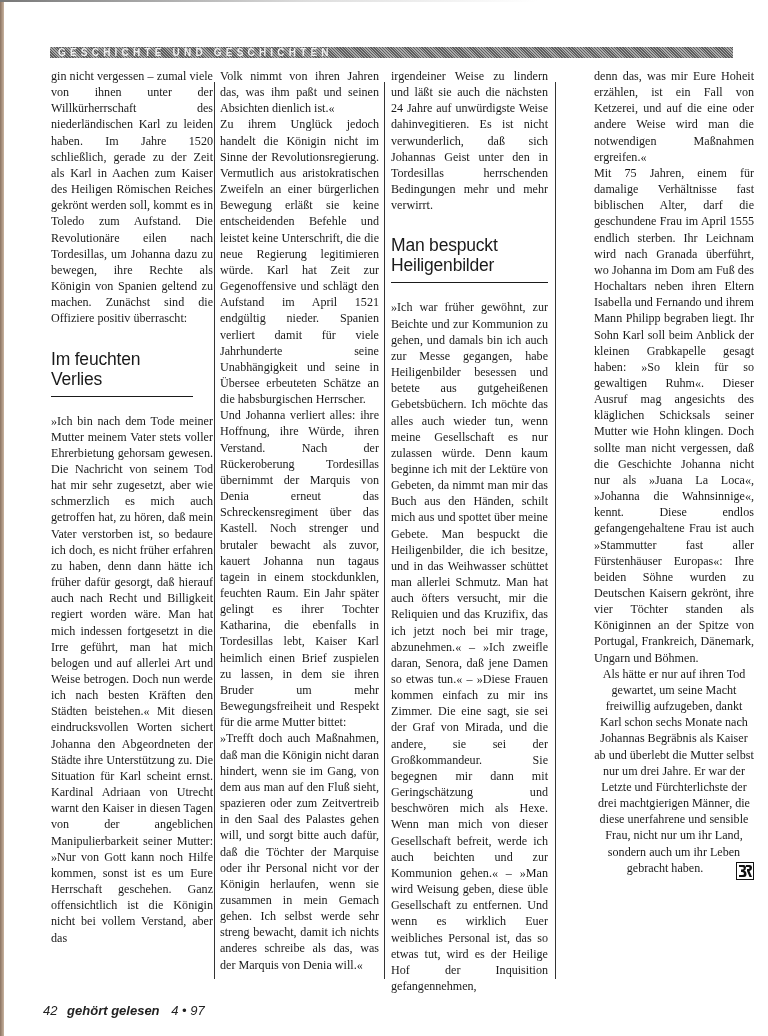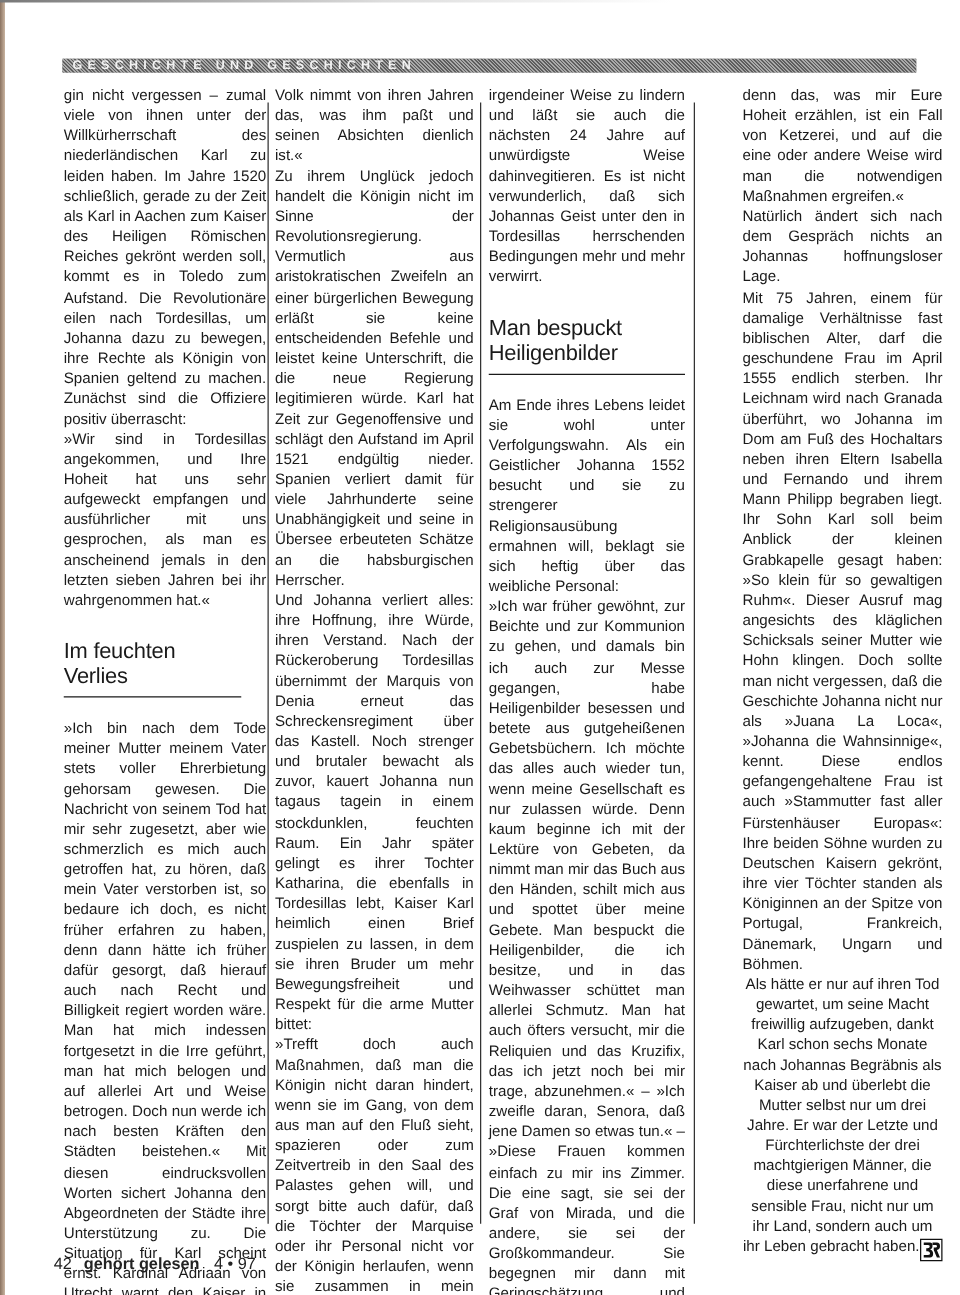--- a/index.html
+++ b/index.html
@@ -26,21 +26,21 @@
   .header-band span {
     color: #f2f2f2; font-size: 10px; letter-spacing: 4.2px; font-weight: bold;
     line-height: 11px; padding-left: 8px;
   }
   .column {
     position: absolute; top: 68px;
     font-size: 12.1px; line-height: 16.15px;
     text-align: justify;
     hyphens: none;
   }
-  .column p { margin: 0; }
+  .column p { margin: 0; font-family: Liberation Serif, serif; }
   .col1 { left: 51px; width: 162px; }
   .col2 { left: 220px; width: 159px; }
   .col3 { left: 391px; width: 157px; }
   .col4 { left: 582px; width: 160px; margin-left: 12px; }
   .sep {
     position: absolute; width: 1px; background: #333;
   }
   .sep1 { left: 214px; top: 82px; height: 897px; }
   .sep2 { left: 384px; top: 82px; height: 897px; }
   .sep3 { left: 555px; top: 82px; height: 897px; }
@@ -51,63 +51,60 @@
     margin-bottom: 16px;
   }
   .endmark {
     display: inline-block; vertical-align: middle; float: right;
     width: 16px; height: 16px; border: 1.5px solid #111; margin-top: 2px;
     background: #fff; position: relative;
   }
   .endmark svg { position: absolute; left: 0; top: 0; }
   .footer {
     position: absolute; left: 43px; top: 1003px;
-    font-size: 13px; color: #222;
+    font-size: 13px; font-style: italic; color: #222;
   }
   .footer .pub { font-weight: bold; margin: 0 8px 0 6px; }
 </style>
 </head>
 <body>
 
 <div class="scan-edge-left"></div>
 <div class="scan-edge-top"></div>
 
 <div class="header-band">
   <span>GESCHICHTE UND GESCHICHTEN</span>
 </div>
 
 <div class="sep sep1"></div>
 <div class="sep sep2"></div>
 <div class="sep sep3"></div>
 
 <div class="column col1">
   <p>gin nicht vergessen – zumal viele von ihnen unter der Willkürherrschaft des niederländischen Karl zu leiden haben. Im Jahre 1520 schließlich, gerade zu der Zeit als Karl in Aachen zum Kaiser des Heiligen Römischen Reiches gekrönt werden soll, kommt es in Toledo zum Aufstand. Die Revolutionäre eilen nach Tordesillas, um Johanna dazu zu bewegen, ihre Rechte als Königin von Spanien geltend zu machen. Zunächst sind die Offiziere positiv überrascht:</p>
-  <p>»Wir sind in Tordesillas angekommen, und Ihre Hoheit hat uns sehr aufgeweckt empfangen und ausführlicher mit uns gesprochen, als man es anscheinend jemals in den letzten sieben Jahren bei ihr wahrgenommen hat.«</p>
   <h2 class="subhead" style="margin-top:22px;width:118px;padding-right:24px;">Im feuchten Verlies</h2>
   <p>»Ich bin nach dem Tode meiner Mutter meinem Vater stets voller Ehrerbietung gehorsam gewesen. Die Nachricht von seinem Tod hat mir sehr zugesetzt, aber wie schmerzlich es mich auch getroffen hat, zu hören, daß mein Vater verstorben ist, so bedaure ich doch, es nicht früher erfahren zu haben, denn dann hätte ich früher dafür gesorgt, daß hierauf auch nach Recht und Billigkeit regiert worden wäre. Man hat mich indessen fortgesetzt in die Irre geführt, man hat mich belogen und auf allerlei Art und Weise betrogen. Doch nun werde ich nach besten Kräften den Städten beistehen.« Mit diesen eindrucksvollen Worten sichert Johanna den Abgeordneten der Städte ihre Unterstützung zu. Die Situation für Karl scheint ernst. Kardinal Adriaan von Utrecht warnt den Kaiser in diesen Tagen von der angeblichen Manipulierbarkeit seiner Mutter: »Nur von Gott kann noch Hilfe kommen, sonst ist es um Eure Herrschaft geschehen. Ganz offensichtlich ist die Königin nicht bei vollem Verstand, aber das</p>
 </div>
 
 <div class="column col2">
   <p>Volk nimmt von ihren Jahren das, was ihm paßt und seinen Absichten dienlich ist.«</p>
   <p>Zu ihrem Unglück jedoch handelt die Königin nicht im Sinne der Revolutionsregierung. Vermutlich aus aristokratischen Zweifeln an einer bürgerlichen Bewegung erläßt sie keine entscheidenden Befehle und leistet keine Unterschrift, die die neue Regierung legitimieren würde. Karl hat Zeit zur Gegenoffensive und schlägt den Aufstand im April 1521 endgültig nieder. Spanien verliert damit für viele Jahrhunderte seine Unabhängigkeit und seine in Übersee erbeuteten Schätze an die habsburgischen Herrscher.</p>
   <p>Und Johanna verliert alles: ihre Hoffnung, ihre Würde, ihren Verstand. Nach der Rückeroberung Tordesillas übernimmt der Marquis von Denia erneut das Schreckensregiment über das Kastell. Noch strenger und brutaler bewacht als zuvor, kauert Johanna nun tagaus tagein in einem stockdunklen, feuchten Raum. Ein Jahr später gelingt es ihrer Tochter Katharina, die ebenfalls in Tordesillas lebt, Kaiser Karl heimlich einen Brief zuspielen zu lassen, in dem sie ihren Bruder um mehr Bewegungsfreiheit und Respekt für die arme Mutter bittet:</p>
   <p>»Trefft doch auch Maßnahmen, daß man die Königin nicht daran hindert, wenn sie im Gang, von dem aus man auf den Fluß sieht, spazieren oder zum Zeitvertreib in den Saal des Palastes gehen will, und sorgt bitte auch dafür, daß die Töchter der Marquise oder ihr Personal nicht vor der Königin herlaufen, wenn sie zusammen in mein Gemach gehen. Ich selbst werde sehr streng bewacht, damit ich nichts anderes schreibe als das, was der Marquis von Denia will.«</p>
 
 </div>
 
 <div class="column col3">
   <p>irgendeiner Weise zu lindern und läßt sie auch die nächsten 24 Jahre auf unwürdigste Weise dahinvegitieren. Es ist nicht verwunderlich, daß sich Johannas Geist unter den in Tordesillas herrschenden Bedingungen mehr und mehr verwirrt.</p>
   <h2 class="subhead" style="margin-top:22px;padding-right:20px;">Man bespuckt Heiligenbilder</h2>
-  <p>Am Ende ihres Lebens leidet sie wohl unter Verfolgungswahn. Als ein Geistlicher Johanna 1552 besucht und sie zu strengerer Religionsausübung ermahnen will, beklagt sie sich heftig über das weibliche Personal:</p>
   <p>»Ich war früher gewöhnt, zur Beichte und zur Kommunion zu gehen, und damals bin ich auch zur Messe gegangen, habe Heiligenbilder besessen und betete aus gutgeheißenen Gebetsbüchern. Ich möchte das alles auch wieder tun, wenn meine Gesellschaft es nur zulassen würde. Denn kaum beginne ich mit der Lektüre von Gebeten, da nimmt man mir das Buch aus den Händen, schilt mich aus und spottet über meine Gebete. Man bespuckt die Heiligenbilder, die ich besitze, und in das Weihwasser schüttet man allerlei Schmutz. Man hat auch öfters versucht, mir die Reliquien und das Kruzifix, das ich jetzt noch bei mir trage, abzunehmen.« – »Ich zweifle daran, Senora, daß jene Damen so etwas tun.« – »Diese Frauen kommen einfach zu mir ins Zimmer. Die eine sagt, sie sei der Graf von Mirada, und die andere, sie sei der Großkommandeur. Sie begegnen mir dann mit Geringschätzung und beschwören mich als Hexe. Wenn man mich von dieser Gesellschaft befreit, werde ich auch beichten und zur Kommunion gehen.« – »Man wird Weisung geben, diese üble Gesellschaft zu entfernen. Und wenn es wirklich Euer weibliches Personal ist, das so etwas tut, wird es der Heilige Hof der Inquisition gefangennehmen,</p>
 </div>
 
 <div class="column col4">
   <p>denn das, was mir Eure Hoheit erzählen, ist ein Fall von Ketzerei, und auf die eine oder andere Weise wird man die notwendigen Maßnahmen ergreifen.«</p>
-  <p>Natürlich ändert sich nach dem Gespräch nichts an Johannas hoffnungsloser Lage.</p>
   <p>Mit 75 Jahren, einem für damalige Verhältnisse fast biblischen Alter, darf die geschundene Frau im April 1555 endlich sterben. Ihr Leichnam wird nach Granada überführt, wo Johanna im Dom am Fuß des Hochaltars neben ihren Eltern Isabella und Fernando und ihrem Mann Philipp begraben liegt. Ihr Sohn Karl soll beim Anblick der kleinen Grabkapelle gesagt haben: »So klein für so gewaltigen Ruhm«. Dieser Ausruf mag angesichts des kläglichen Schicksals seiner Mutter wie Hohn klingen. Doch sollte man nicht vergessen, daß die Geschichte Johanna nicht nur als »Juana La Loca«, »Johanna die Wahnsinnige«, kennt. Diese endlos gefangengehaltene Frau ist auch »Stammutter fast aller Fürstenhäuser Europas«: Ihre beiden Söhne wurden zu Deutschen Kaisern gekrönt, ihre vier Töchter standen als Königinnen an der Spitze von Portugal, Frankreich, Dänemark, Ungarn und Böhmen.</p>
   <p style="text-align:center;">
     <span>Als hätte er nur auf ihren Tod gewartet, um seine Macht freiwillig aufzugeben, dankt Karl schon sechs Monate nach Johannas Begräbnis als Kaiser ab und überlebt die Mutter selbst nur um drei Jahre. Er war der Letzte und Fürchterlichste der drei machtgierigen Männer, die diese unerfahrene und sensible Frau, nicht nur um ihr Land, sondern auch um ihr Leben gebracht haben.</span>
     <span class="endmark">
       <svg width="16" height="16" viewBox="0 0 16 16">
         <path d="M2 2 H7 Q9 2 9 4.5 Q9 7 7 7.5 Q9.5 8 9.5 11 Q9.5 14 7 14 H2 V12 H5 Q7 12 7 11 Q7 9 5 9 H4 V6.5 H5 Q6.8 6.5 6.8 5 Q6.8 4 5 4 H2 Z" fill="#111"></path>
         <path d="M9 2 H12.5 Q15 2 15 5 Q15 7.5 12.5 8 L15 14 H12.5 L10 8 V6 H11.5 Q12.6 6 12.6 5 Q12.6 4 11.5 4 H9 Z" fill="#111"></path>
       </svg>
     </span>
   </p>

